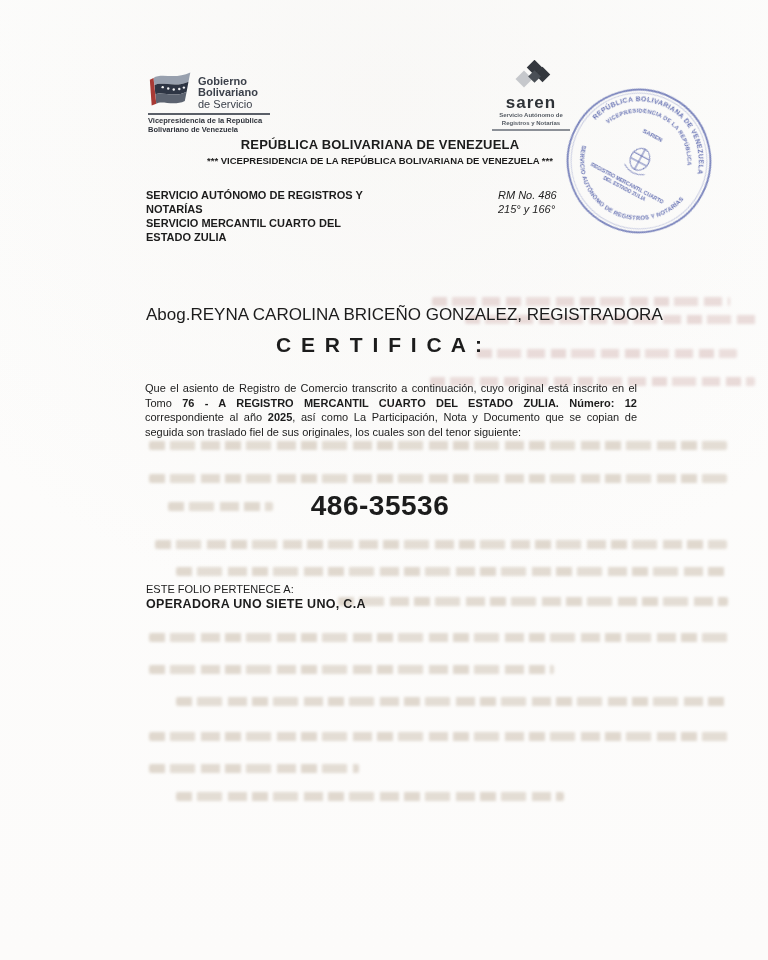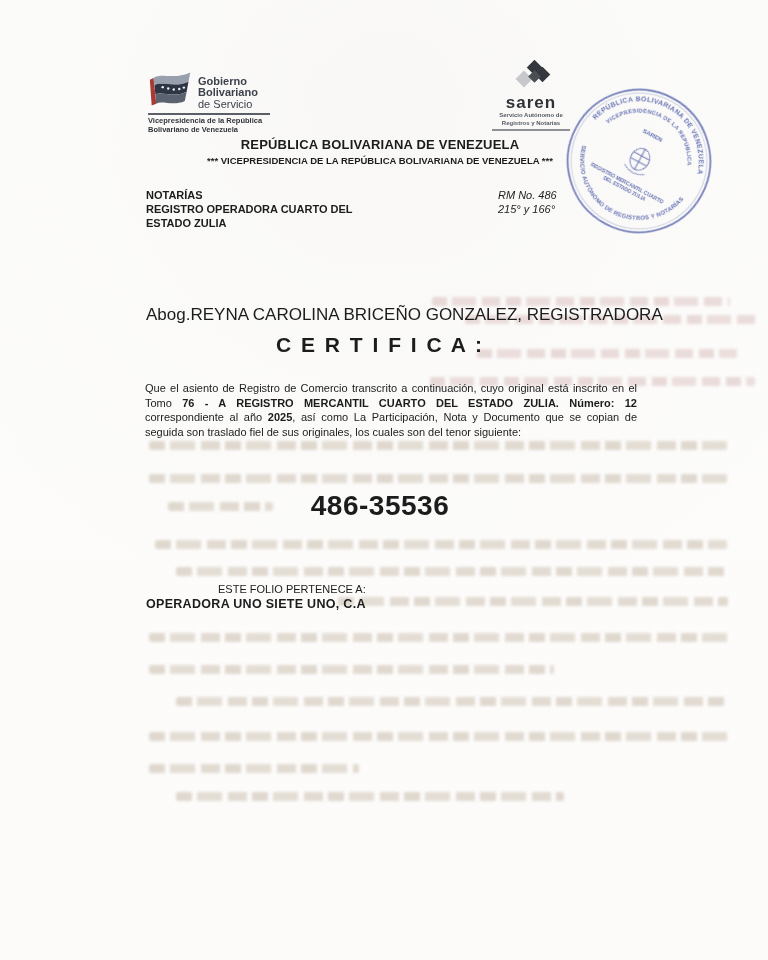--- a/index.html
+++ b/index.html
@@ -33,21 +33,21 @@
   .office{left:146px;top:188px;width:330px;font-size:11px;font-weight:700;line-height:14px;}
   .rmref{left:498px;top:188px;font-size:11px;line-height:14px;font-style:italic;}
   
   .registrar{left:146px;top:305px;font-size:17px;}
   .certify{left:120px;top:333px;width:520px;text-align:center;font-size:21px;font-weight:700;letter-spacing:2px;}
   
   .para{left:145px;top:381px;width:492px;font-size:11px;line-height:14.5px;text-align:justify;}
   
   .bignum{left:120px;top:490px;width:520px;text-align:center;font-size:28px;font-weight:700;letter-spacing:.5px;}
   
-  .folio{left:146px;top:582px;text-align:right;}
+  .folio{left:146px;top:582px;}
   .folio-h{font-size:11px;line-height:14px;}
   .folio-co{font-size:12.5px;font-weight:700;line-height:17px;letter-spacing:.3px;}
   .folio-exp{font-size:10.5px;line-height:15px;}
   
   .stamp{left:563px;top:85px;width:152px;height:152px;transform:rotate(28deg);opacity:.82;filter:blur(.3px);}
   .stamp svg{width:100%;height:100%;}
   .stamp text{fill:#4351a2;}
   
   .ghost{position:absolute;height:9px;border-radius:2px;filter:blur(1.4px);opacity:.55;}
   .ghost.tan{background:repeating-linear-gradient(90deg,
@@ -151,22 +151,23 @@
       <text x="80" y="115" text-anchor="middle" font-size="5.2" font-weight="700">DEL ESTADO ZULIA</text>
     </svg>
   </div>
 
   <div class="abs hdr">
     <div class="hdr-title">REPÚBLICA BOLIVARIANA DE VENEZUELA</div>
     <div class="hdr-sub">*** VICEPRESIDENCIA DE LA REPÚBLICA BOLIVARIANA DE VENEZUELA ***</div>
   </div>
 
   <div class="abs office">
+    <div>SERVICIO AUTÓNOMO DE REGISTROS Y</div>
     <div>NOTARÍAS</div>
-    <div>REGISTRO OPERADORA CUARTO DEL</div>
+    <div>SERVICIO MERCANTIL CUARTO DEL</div>
     <div>ESTADO ZULIA</div>
   </div>
 
   <div class="abs rmref">
     <div>RM No. 486</div>
     <div>215° y 166°</div>
   </div>
 
   <div class="abs registrar">Abog.REYNA CAROLINA BRICEÑO GONZALEZ, REGISTRADORA</div>
 

